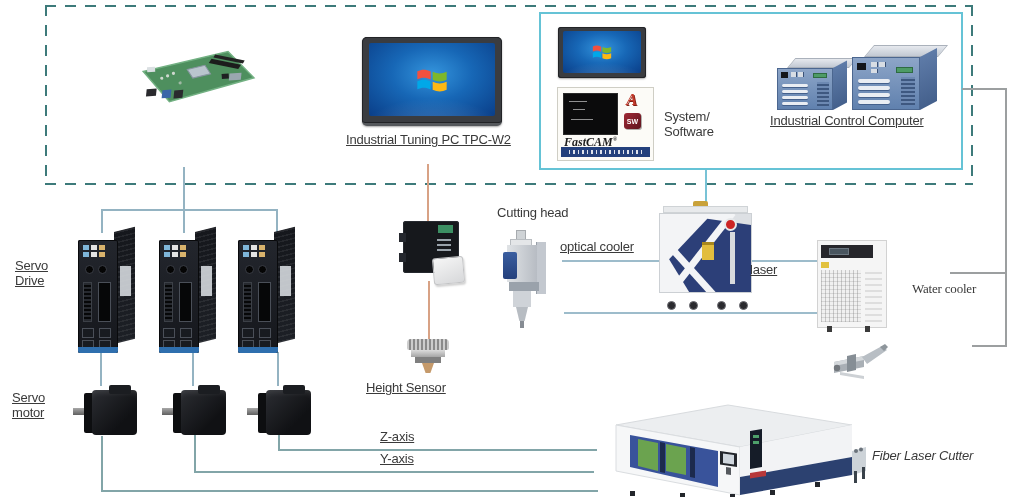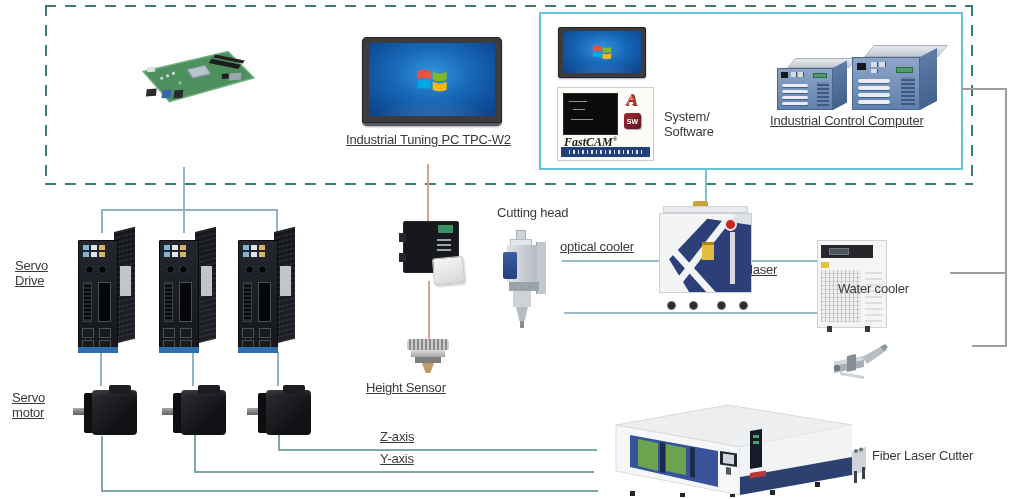--- a/index.html
+++ b/index.html
@@ -497,19 +497,19 @@
 Software</div>
   <div class="label center" style="left:770px; top:113px; width:170px;">Industrial Control Computer</div>
   <div class="label center" style="left:15px; top:258px; width:76px;">Servo
 Drive</div>
   <div class="label center" style="left:12px; top:390px; width:76px;">Servo
 motor</div>
   <div class="label center" style="left:366px; top:380px; width:124px;">Height Sensor</div>
   <div class="label" style="left:497px; top:205px; width:92px;">Cutting head</div>
   <div class="label center" style="left:560px; top:239px; width:106px;">optical cooler</div>
   <div class="label center" style="left:750px; top:239px; width:70px;margin-top:23px;">laser</div>
-  <div class="label" style="left:838px; top:281px; width:92px;">Water cooler</div>
-  <div class="label" style="left:872px; top:448px; width:130px;">Fiber Laser Cutter</div>
+  <div class="label" style="left:912px; top:281px; width:92px;font-family:Liberation Serif, serif;">Water cooler</div>
+  <div class="label" style="left:872px; top:448px; width:130px;font-style:italic;">Fiber Laser Cutter</div>
   <div class="label center" style="left:380px; top:429px; width:104px;">Z-axis</div>
   <div class="label center" style="left:380px; top:451px; width:104px;">Y-axis</div>
   <div class="label center" style="left:380px; top:482px; width:104px;margin-top:28px;">X-axis</div>
 
 </div>
 
 </body></html>

